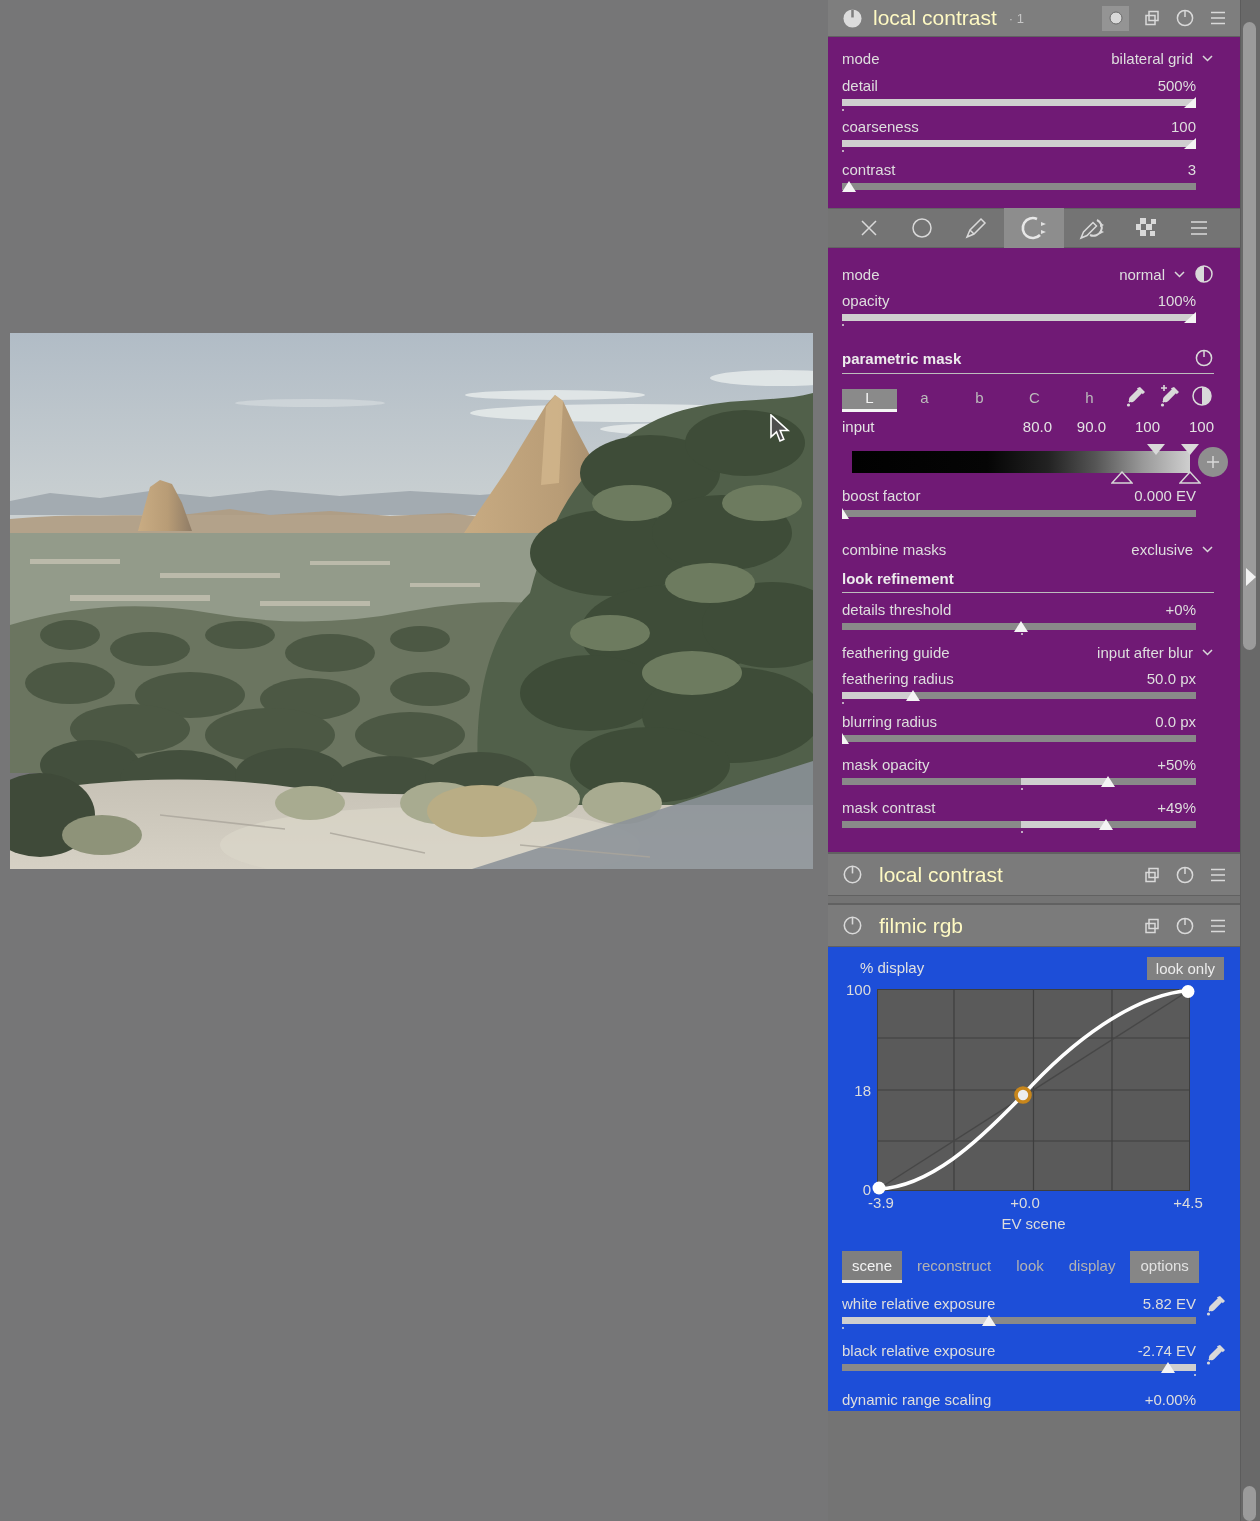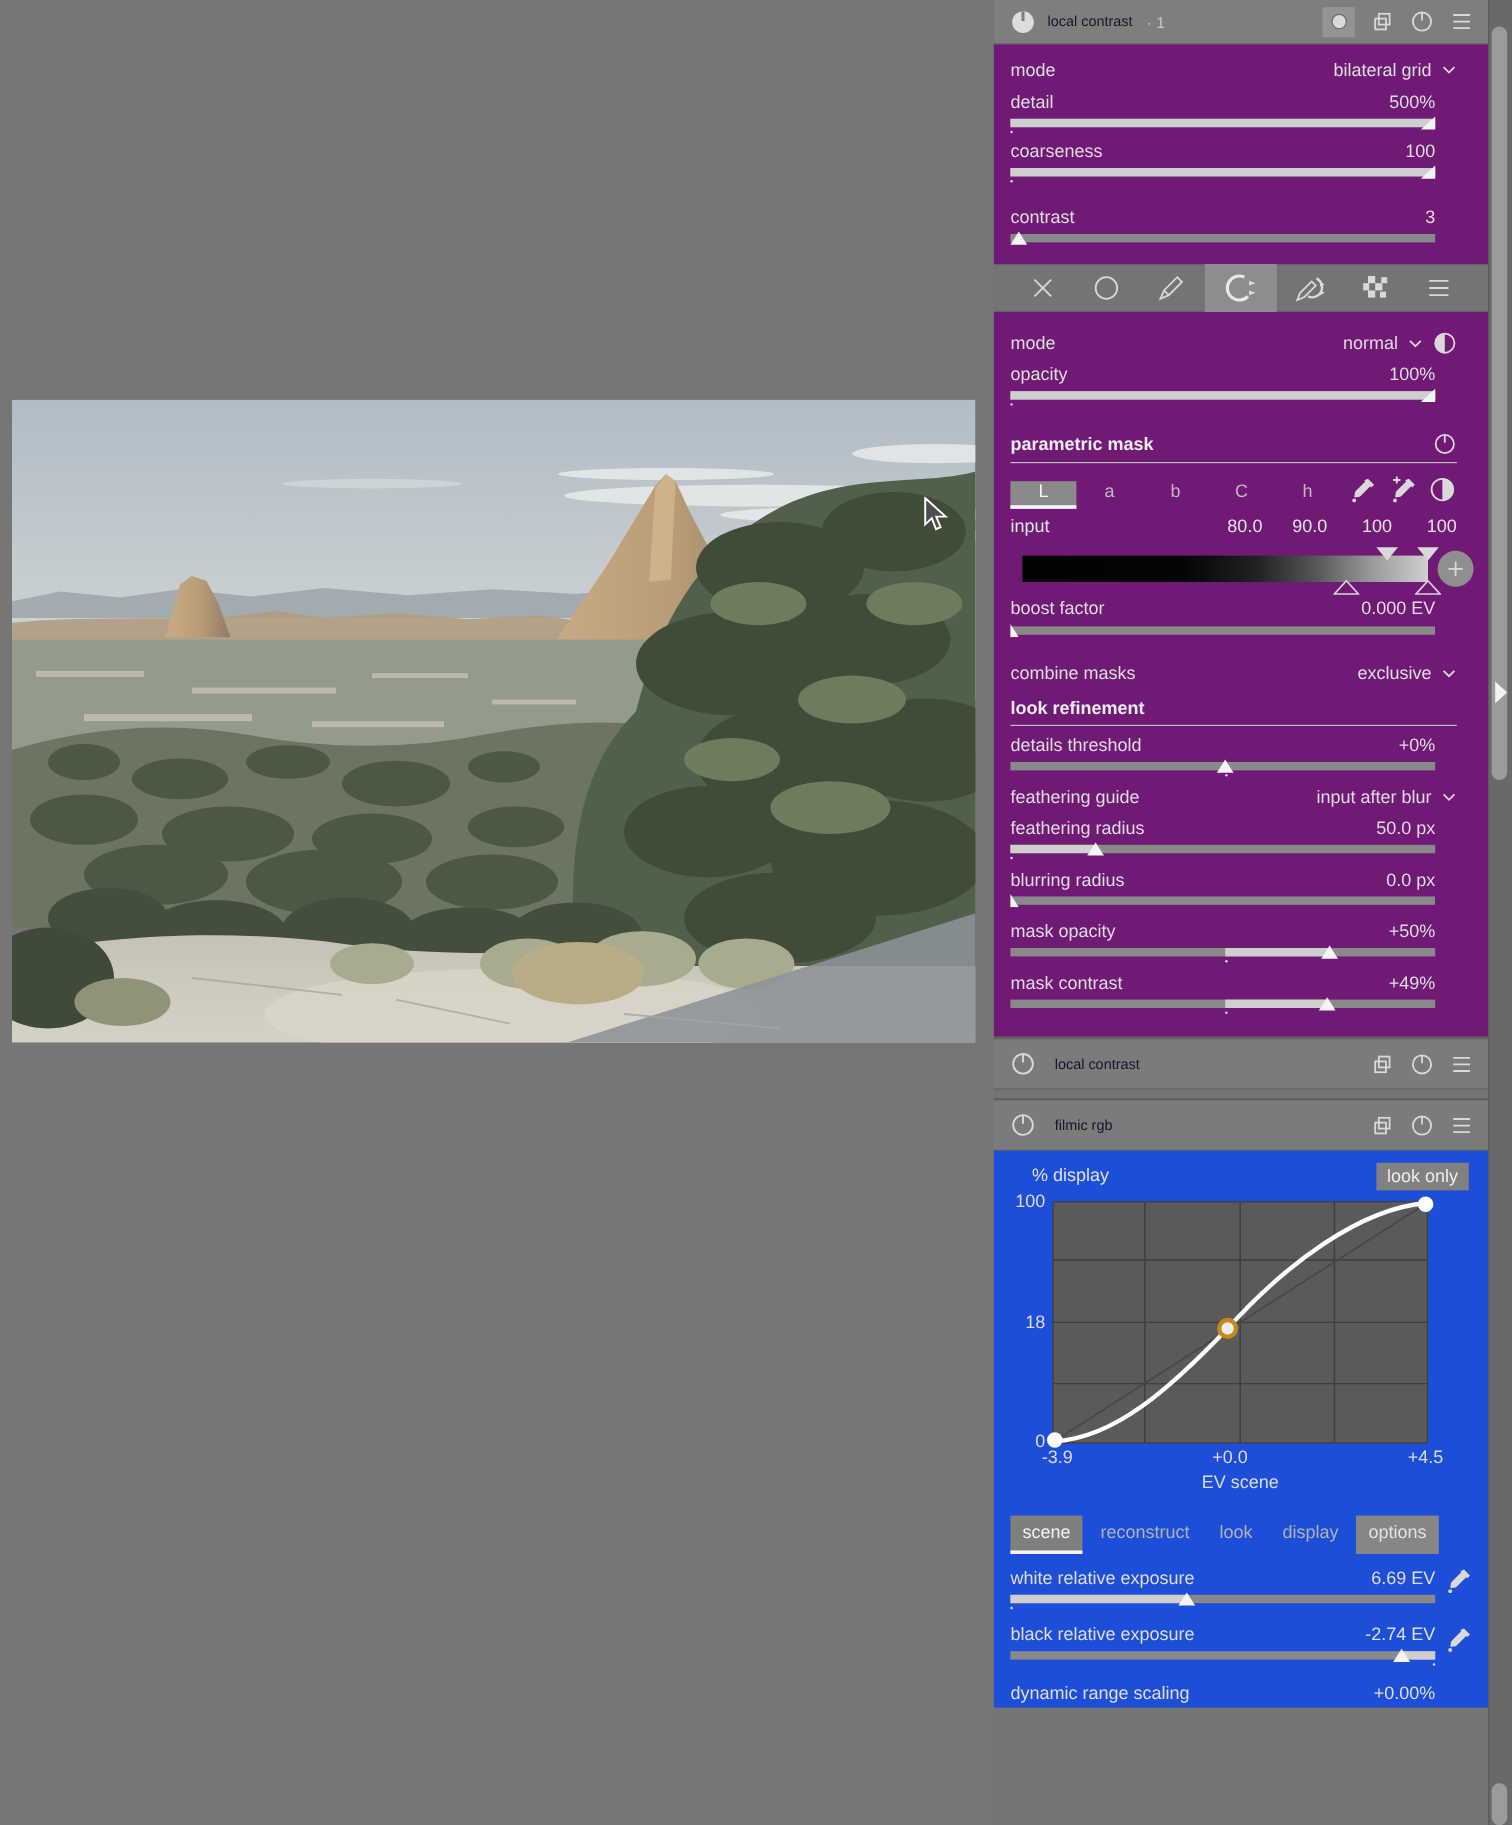--- a/index.html
+++ b/index.html
@@ -16,21 +16,21 @@
   .cursor { position:absolute; left:769px; top:414px; width:24px; height:32px; z-index:5; }
 
   
   .panel { position:absolute; left:828px; top:0; width:412px; height:1521px; background:#747474; overflow:hidden; }
   .scrollstrip { position:absolute; left:1240px; top:0; width:20px; height:1521px; background:#696969; border-left:1px solid #5c5c5c; }
   .scrollthumb { position:absolute; left:2px; width:13px; background:#9b9b9b; border-radius:7px; }
   .panel-collapse { position:absolute; left:1244px; top:566px; width:14px; height:22px; z-index:6; }
 
   .mheader { display:flex; align-items:center; gap:10px; height:37px; background:#7e7e7e; padding:0 12px 0 14px; border-bottom:1px solid #616161; }
   .mheader.collapsed { height:44px; border-top:2px solid #616161; background:#7b7b7b; }
-  .mtitle { font-size:12px; color:#0f172a; white-space:nowrap; }
+  .mtitle { font-size:21px; color:#fef9c3; white-space:nowrap; }
   .inst { font-size:13px; color:#c6c6c6; margin-left:2px; }
   .hicons { margin-left:auto; display:flex; align-items:center; gap:13px; }
   .tile { width:27px; height:25px; background:#949494; display:flex; align-items:center; justify-content:center; }
 
   .body { background:#701a75; padding:6px 26px 10px 14px; }
   .row { display:flex; justify-content:space-between; align-items:center; height:26px; }
   .row .lbl { color:#dedede; }
   .row .val { color:#dedede; white-space:nowrap; }
   .vr { display:flex; align-items:center; gap:8px; margin-left:auto; }
   .pad-r { padding-right:18px; }
@@ -248,21 +248,21 @@
     <div class="row pad-r" style="height:24px;margin-top:6px;align-items:center;">
       <span class="lbl">coarseness</span>
       <span class="val">100</span>
     </div>
     <div class="slider">
       <span class="track"></span>
         <span class="fill" style="left:0;width:100%;"></span>
       <span class="handle endnotch"></span>
         <span class="ddot" style="left:0;"></span>
     </div>
-    <div class="row pad-r" style="height:24px;margin-top:20px;justify-content:space-between;">
+    <div class="row pad-r" style="height:24px;margin-top:8px;justify-content:space-between;">
       <span class="lbl">contrast</span>
       <span class="val">3</span>
     </div>
     <div class="slider">
       <span class="track"></span>
         <span class="handle" style="left:2%;"></span>
     </div>
   </div>
 
   <div class="maskmodes">
@@ -567,21 +567,21 @@
       <span class="tab active">scene</span>
       <span class="tab">reconstruct</span>
       <span class="tab">look</span>
       <span class="tab">display</span>
       <span class="tab hover">options</span>
     </div>
 
     <div class="exp">
       <div class="row" style="height:24px;">
         <span class="lbl">white relative exposure</span>
-        <span class="val">6.69 EV</span>
+        <span class="val">5.82 EV</span>
       </div>
       <div class="slider" style="margin-right:0;">
         <span class="track"></span>
           <span class="fill" style="left:0;width:41.5%;"></span>
         <span class="handle" style="left:41.5%;"></span>
           <span class="ddot" style="left:0;"></span>
       </div>
       <span class="drop">
         <svg width="24" height="24" viewBox="0 0 24 24">
           <path d="M16 3l5 5-2.2 2.2-.9-.9-7.6 7.6c-1 1-2.6 1.5-3.9 1.2l-.7.7-1.4-1.4.7-.7c-.3-1.3.2-2.9 1.2-3.9l7.6-7.6-.9-.9z" fill="#d9d9d9"></path>

